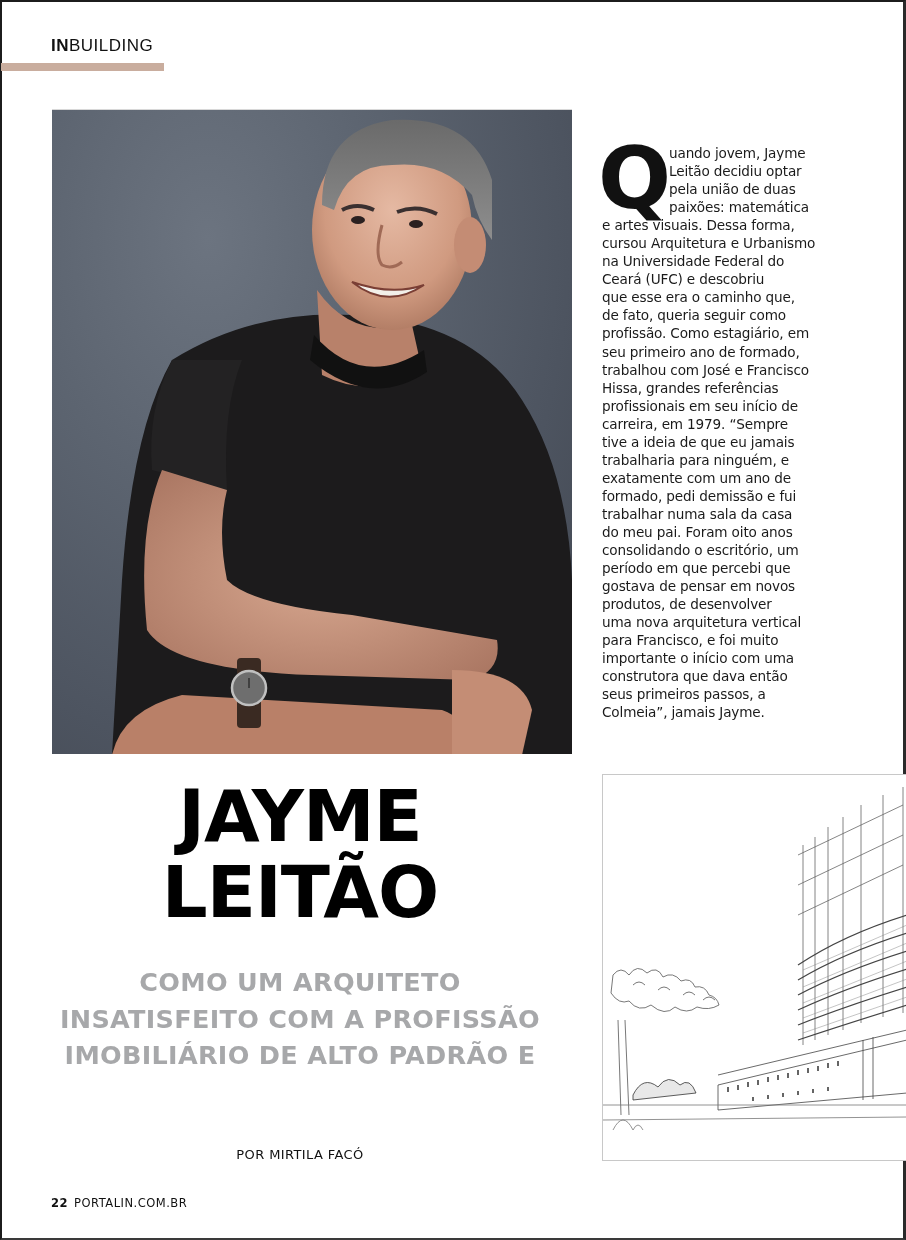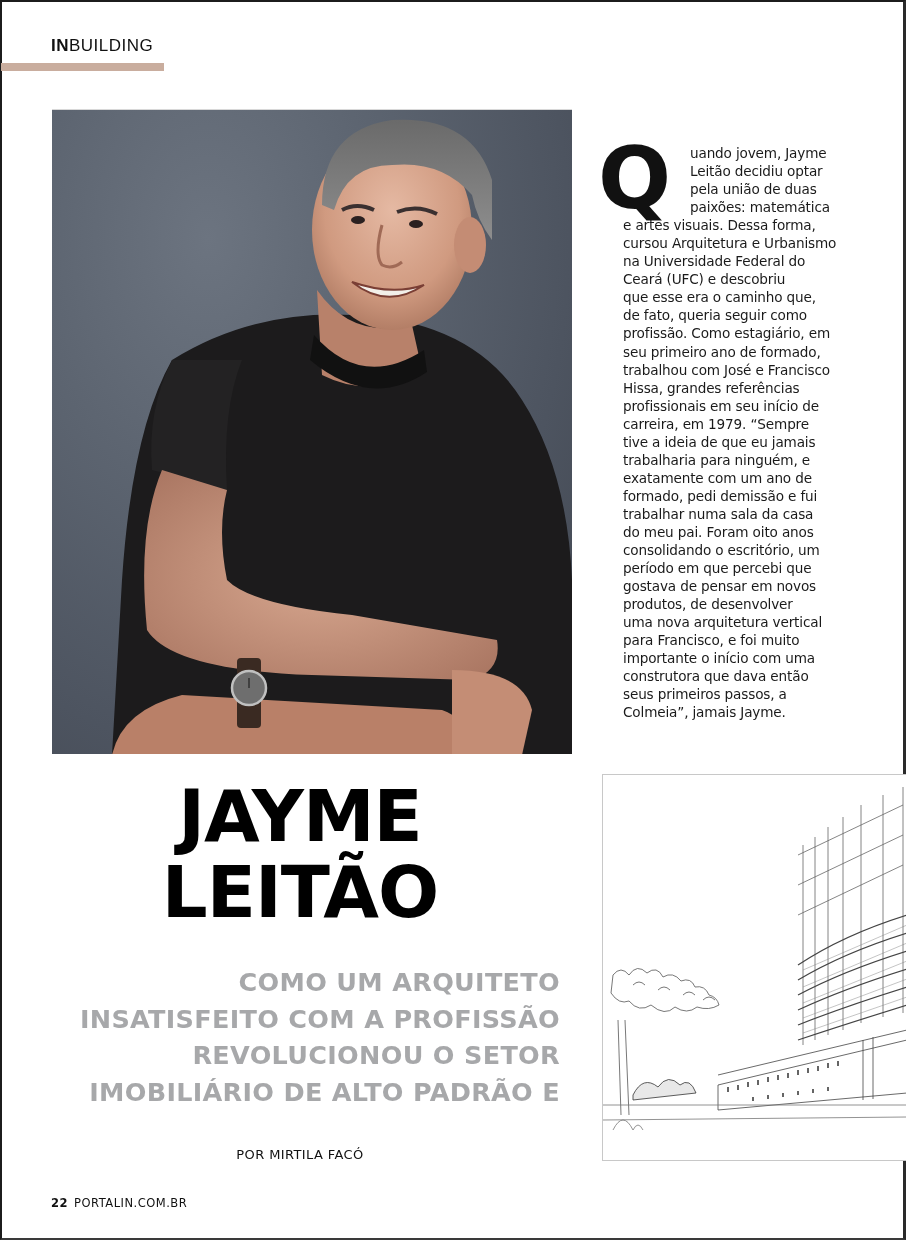--- a/index.html
+++ b/index.html
@@ -33,40 +33,40 @@
   }
   .portrait svg { position: absolute; left: 0; top: 0; }
 
   
   .article {
     position: absolute; left: 602px; top: 144px; width: 230px;
     font-size: 13.6px; line-height: 18.05px; color: #1a1a1a;
     font-family: "DejaVu Sans", "Liberation Sans", sans-serif;
     font-weight: 400; letter-spacing: -0.15px;
   }
-  .article .line { display: block; white-space: nowrap; height: 18.05px; margin-left: 21px; }
+  .article .line { display: block; white-space: nowrap; height: 18.05px; }
   .dropcap {
     position: absolute; left: -4px; top: -6px;
     font-family: "DejaVu Sans", sans-serif; font-weight: 700;
     font-size: 86px; line-height: 80px; color: #111;
   }
   .article .indent { padding-left: 67px; }
 
   
   .headline {
     position: absolute; left: 90px; top: 778px; width: 420px;
     text-align: center; font-family: "DejaVu Sans", "Liberation Sans", sans-serif;
     font-weight: 700; font-size: 72px; line-height: 76px; color: #000;
     letter-spacing: -1px;
   }
   .headline span { display: block; }
 
   .subtitle {
     position: absolute; left: 40px; top: 964px; width: 520px;
-    text-align: right; font-family: "DejaVu Sans", "Liberation Sans", sans-serif;
+    text-align: center; font-family: "DejaVu Sans", "Liberation Sans", sans-serif;
     font-weight: 700; font-size: 25.5px; line-height: 36.6px; color: #a7a8aa;
     letter-spacing: 0.3px;
   }
   .subtitle span { display: block; white-space: nowrap; }
 
   .byline {
     position: absolute; left: 40px; top: 1147px; width: 520px; text-align: center;
     font-size: 13px; color: #111; letter-spacing: 0.4px;
     font-family: "DejaVu Sans", sans-serif;
   }
@@ -184,21 +184,20 @@
 </div>
 
 <h1 class="headline">
   <span>JAYME</span>
   <span>LEITÃO</span>
 </h1>
 
 <div class="subtitle">
   <span>COMO UM ARQUITETO</span>
   <span>INSATISFEITO COM A PROFISSÃO</span>
-  <span>REVOLUCIONOU O SETOR</span>
   <span>IMOBILIÁRIO DE ALTO PADRÃO E</span>
 </div>
 
 <div class="byline">POR MIRTILA FACÓ</div>
 
 <div class="sketch" aria-label="Pencil architectural sketch of a curved high-rise building with horizontal balconies, a low commercial base along a street, and a tree on the left">
   <svg width="304" height="387" viewBox="0 0 304 387" fill="none" stroke="#555" stroke-width="0.8">
 
     <g stroke="#666">
       <line x1="200" y1="70" x2="200" y2="270"></line>

